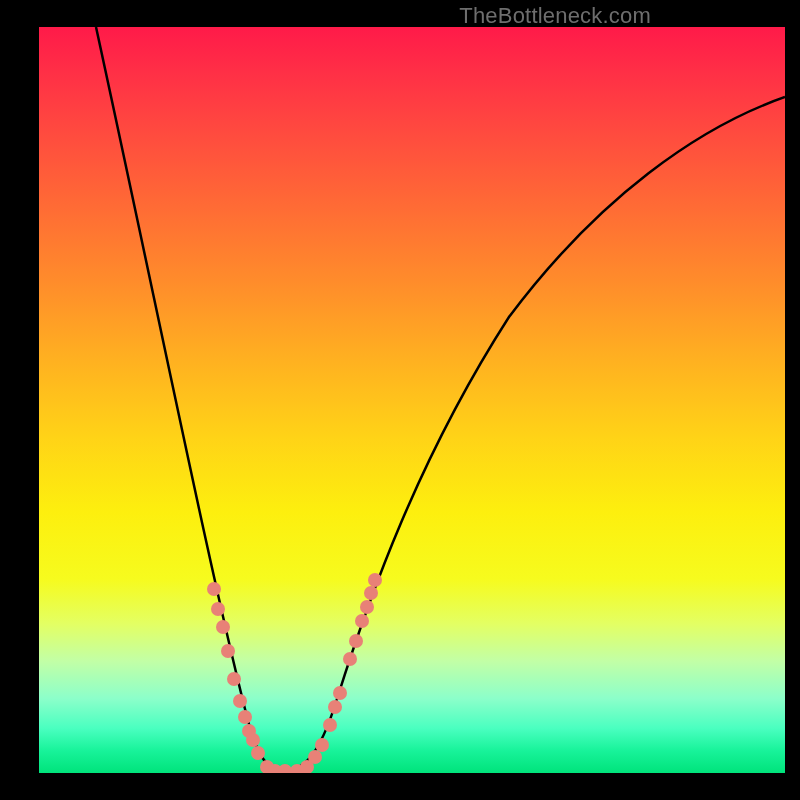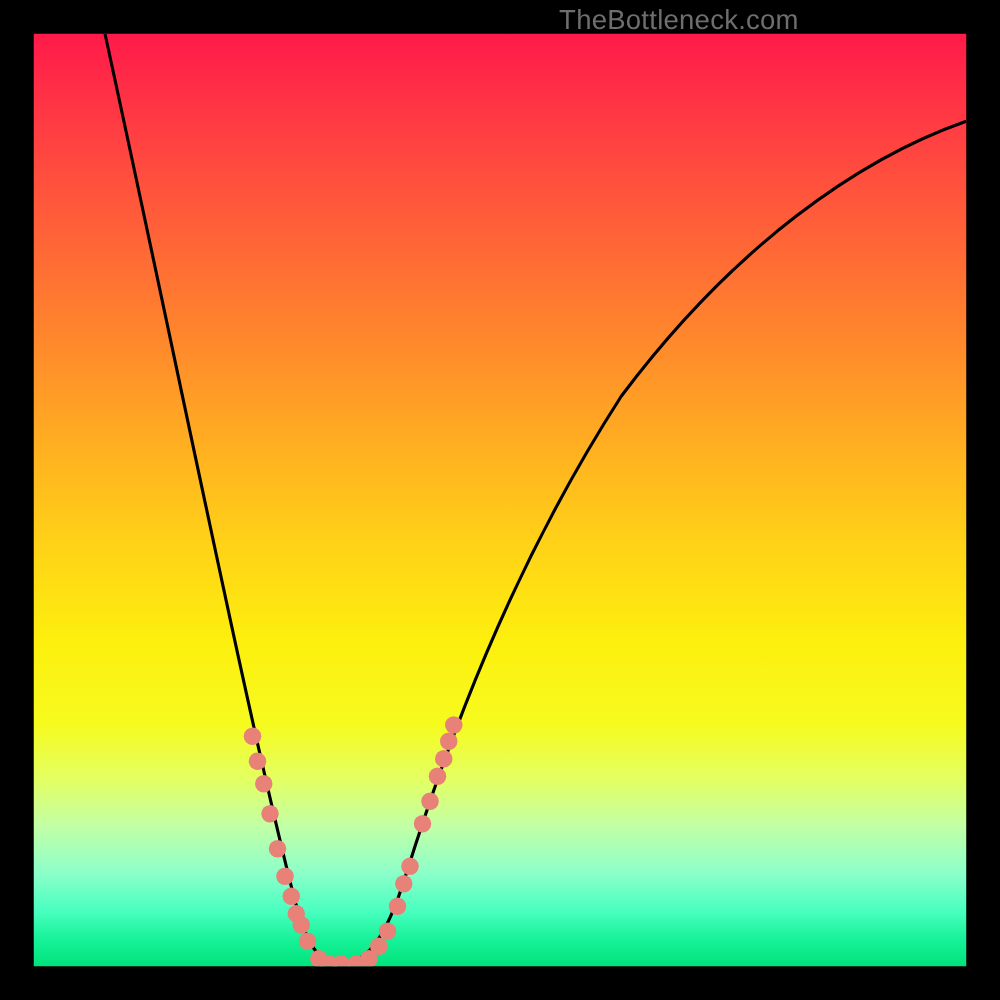--- a/index.html
+++ b/index.html
@@ -6,21 +6,21 @@
     margin: 0;
     padding: 0;
     width: 800px;
     height: 800px;
     overflow: hidden;
     background: #000;
     font-family: Arial, Helvetica, sans-serif;
   }
   .frame {
     position: absolute;
-    left: 0;
+    left: 12px;
     top: 0;
     width: 651px;
     height: 800px;
     background: #000;
   }
   .plot-area {
     position: absolute;
     left: 27px;
     top: 27px;
     width: 746px;

